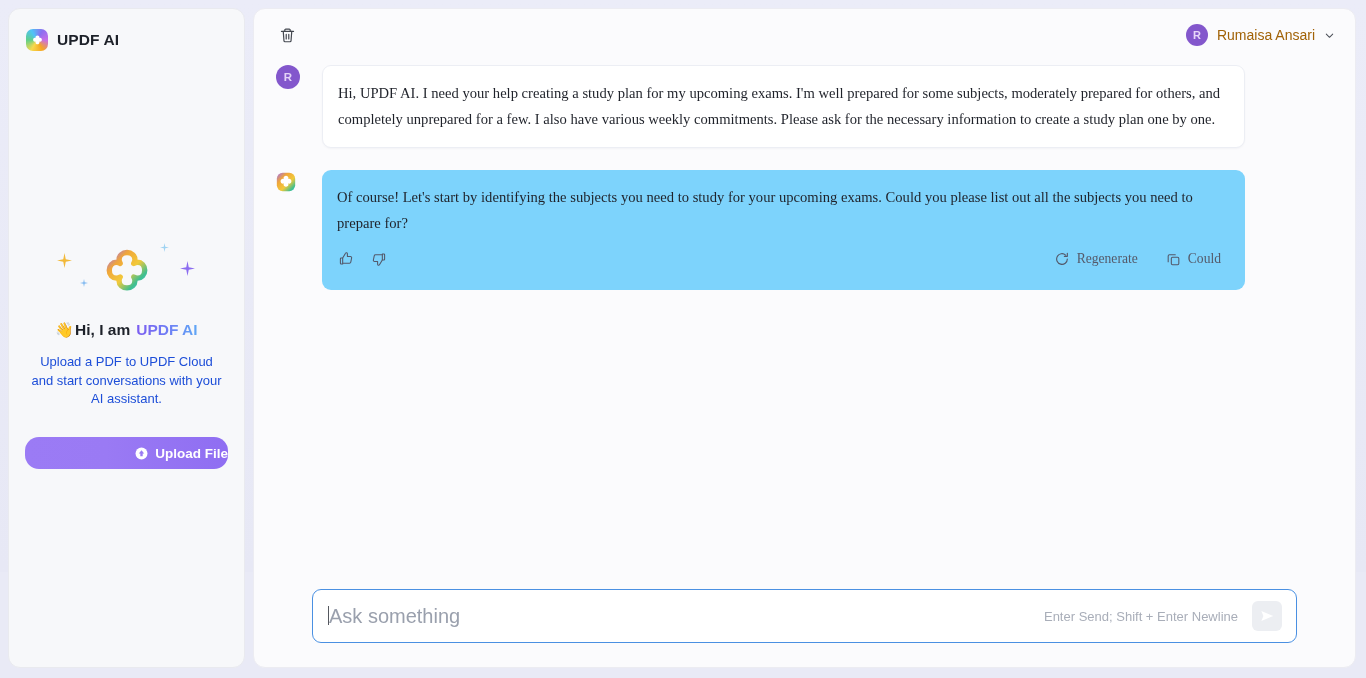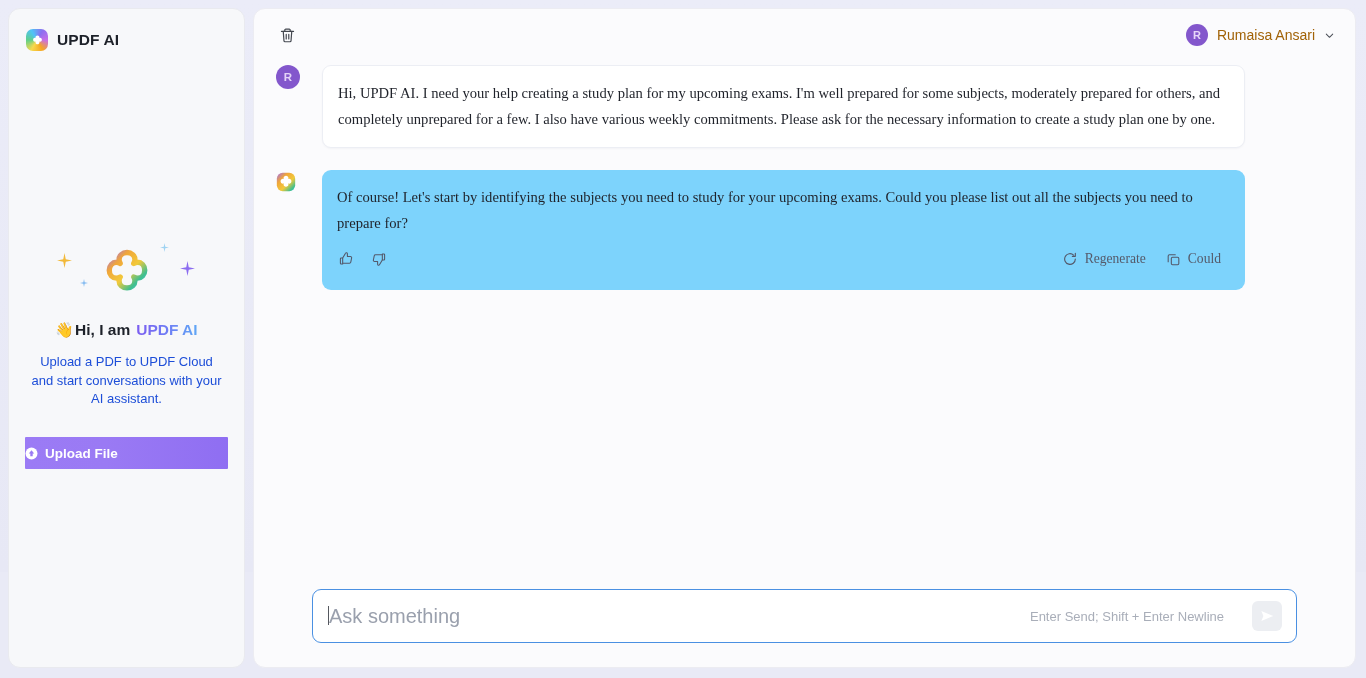--- a/index.html
+++ b/index.html
@@ -99,27 +99,27 @@
     color: #1d4ed8;
     padding: 0 4px;
   }
 
   .upload-btn {
     position: absolute;
     left: 16px; right: 16px;
     top: 428px;
     height: 32px;
     border: none;
-    border-radius: 1px;
+    border-radius: 14px;
     background: linear-gradient(90deg,#9b7bf5 0%, #9a7af4 40%, #8f6ef2 100%);
     color: #fff;
     font-size: 13.5px;
     font-weight: 700;
     font-family: "Liberation Sans", sans-serif;
-    display: flex; align-items: center; justify-content: flex-start;
+    display: flex; align-items: center; justify-content: flex-end;
     gap: 7px;
     cursor: pointer;
   }
   .upload-btn svg { display: block; }
 
   
   .main {
     flex: 1;
     margin-left: 8px;
     background: #fbfbfd;
@@ -194,21 +194,21 @@
     background: #7dd3fc;
     padding-bottom: 6px;
   }
   .actions {
     display: flex; align-items: center;
     justify-content: space-between;
     margin-top: 10px;
     padding: 0 2px 12px 1px;
   }
   .actions-left { display: flex; gap: 17px; align-items: center; }
-  .actions-right { display: flex; gap: 20px; align-items: center; }
+  .actions-right { display: flex; gap: 28px; align-items: center; }
   .act {
     display: flex; align-items: center; gap: 7px;
     font-size: 13.6px; color: #555a6a;
     cursor: pointer;
   }
   .icon-btn { cursor: pointer; display: flex; align-items: center; }
 
   
   .composer {
     position: absolute;
@@ -254,21 +254,21 @@
   .ask-input::placeholder { color: #9aa0ad; }
   .caretbar {
     position: absolute;
     left: 15px; top: 16px;
     width: 1px; height: 19px;
     background: #55585f;
   }
   .hint {
     font-size: 13px;
     color: #a9aeb9;
-    margin-right: 28px;
+    margin-right: 14px;
     white-space: nowrap;
   }
   .send-btn {
     width: 30px; height: 30px;
     border-radius: 6px;
     background: #eceef2;
     border: none;
     display: flex; align-items: center; justify-content: center;
     cursor: pointer;
     flex: 0 0 30px;

